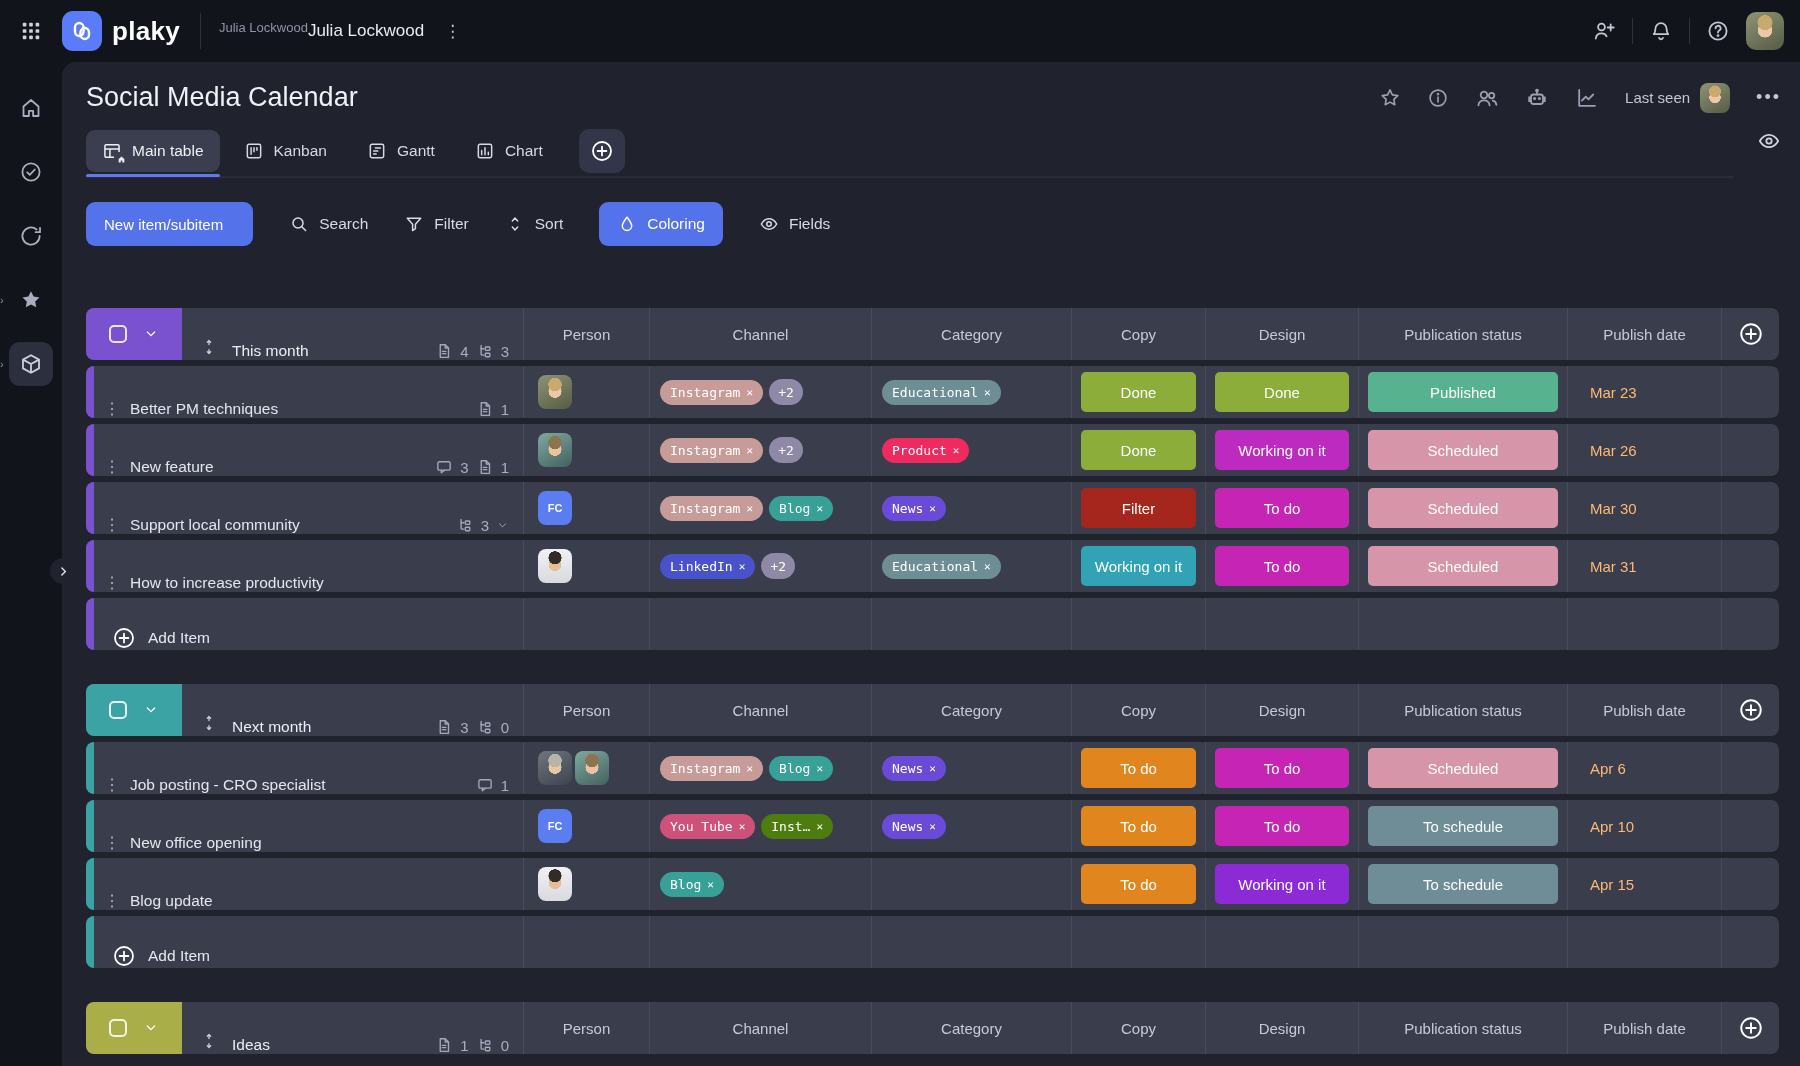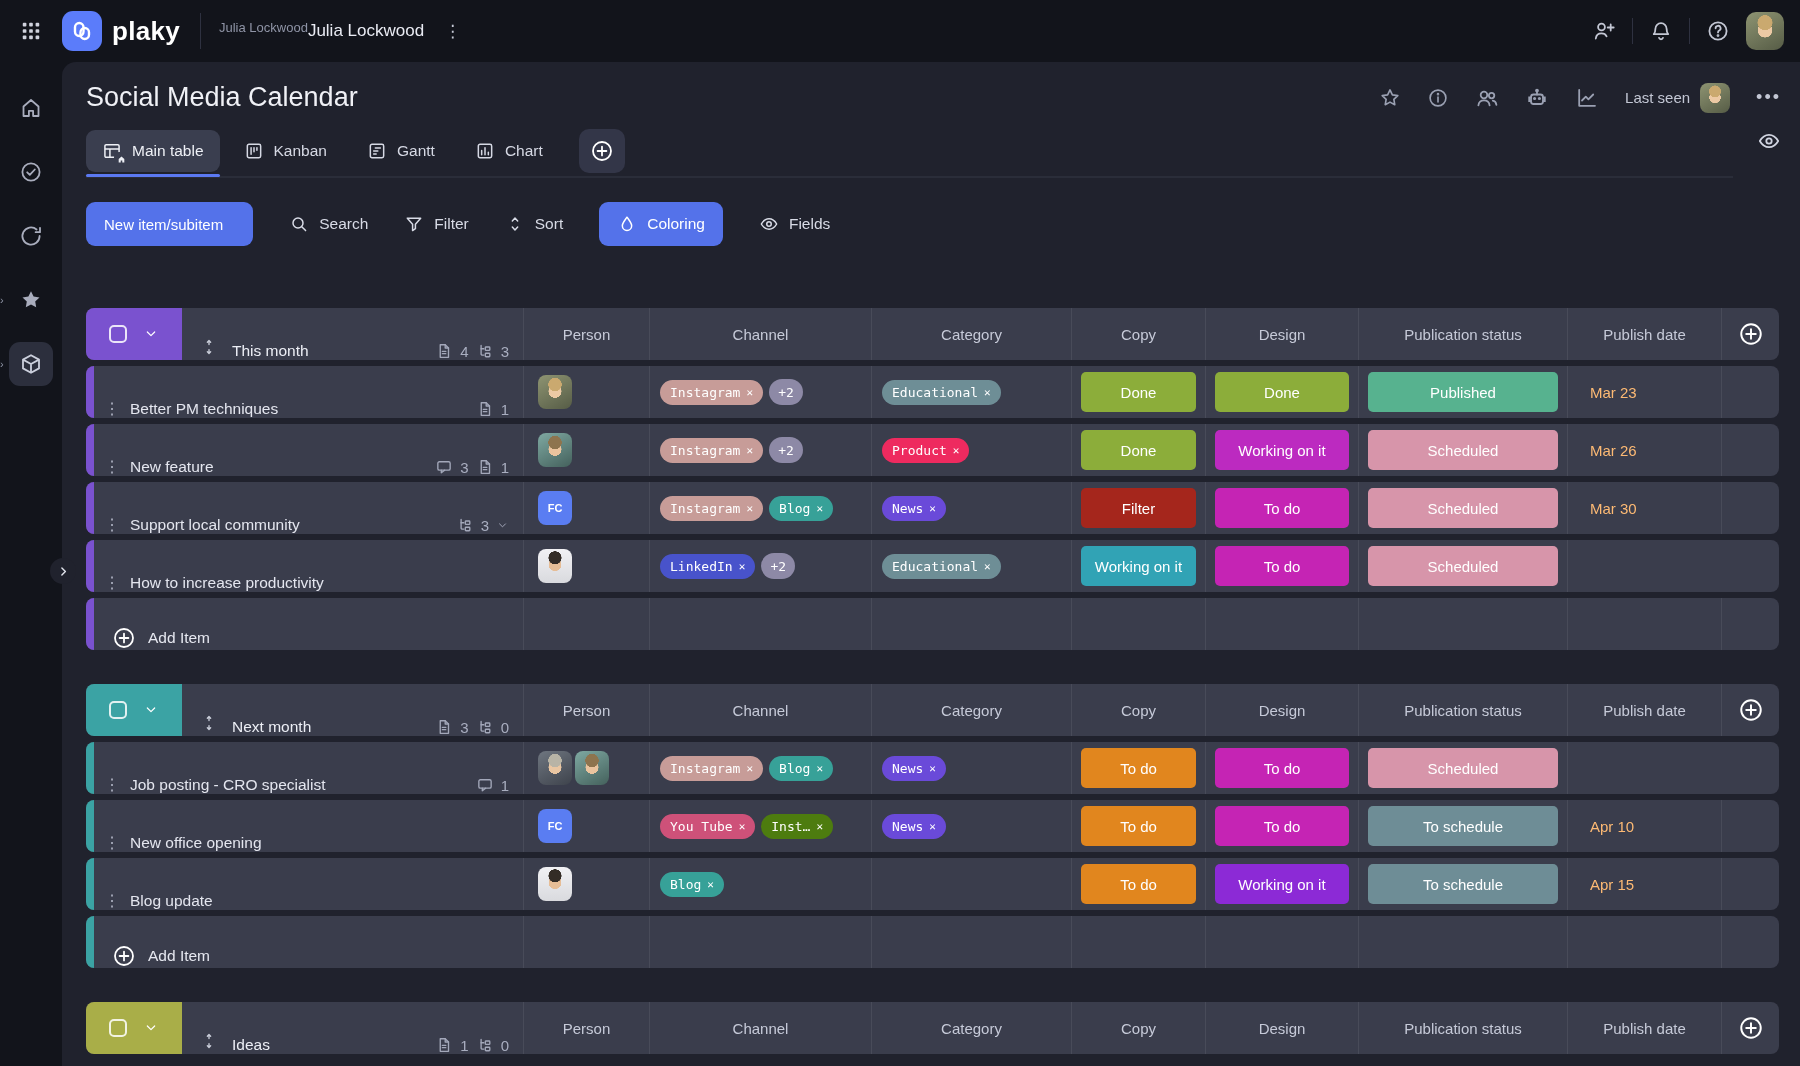--- a/index.html
+++ b/index.html
@@ -592,20 +592,21 @@
             </div>
       <div class="c cf">
               <span class="fill" style="background:#31a3b5">Working on it</span>
             </div>
             <div class="c cf">
               <span class="fill" style="background:#c524b4">To do</span>
             </div>
             <div class="c cf">
               <span class="fill" style="background:#d795aa">Scheduled</span>
             </div>
+      <div class="c cd">Mar 31</div>
       <div class="c"></div>
     </div>
           <div class="trow addrow">
       <div class="c cn">
               <span class="accent"></span>
         <span class="addwrap">
                 <span class="icon ic24 wh">
                   <svg viewBox="0 0 24 24" fill="none" stroke="currentColor" stroke-width="1.8" stroke-linecap="round" stroke-linejoin="round">
                     <circle cx="12" cy="12" r="9"></circle>
                     <path d="M12 7.6v8.8M7.6 12h8.8"></path>
@@ -706,20 +707,21 @@
             </div>
       <div class="c cf">
               <span class="fill" style="background:#e1861e">To do</span>
             </div>
             <div class="c cf">
               <span class="fill" style="background:#c524b4">To do</span>
             </div>
             <div class="c cf">
               <span class="fill" style="background:#d795aa">Scheduled</span>
             </div>
+      <div class="c cd">Apr 6</div>
       <div class="c"></div>
     </div>
           <div class="trow">
       <div class="c cn">
         <span class="accent"></span>
         <span class="kebabv">⋮</span>
         <span class="iname">New office opening</span>
         <span class="sp"></span>
         <span class="imeta"></span>
       </div>

